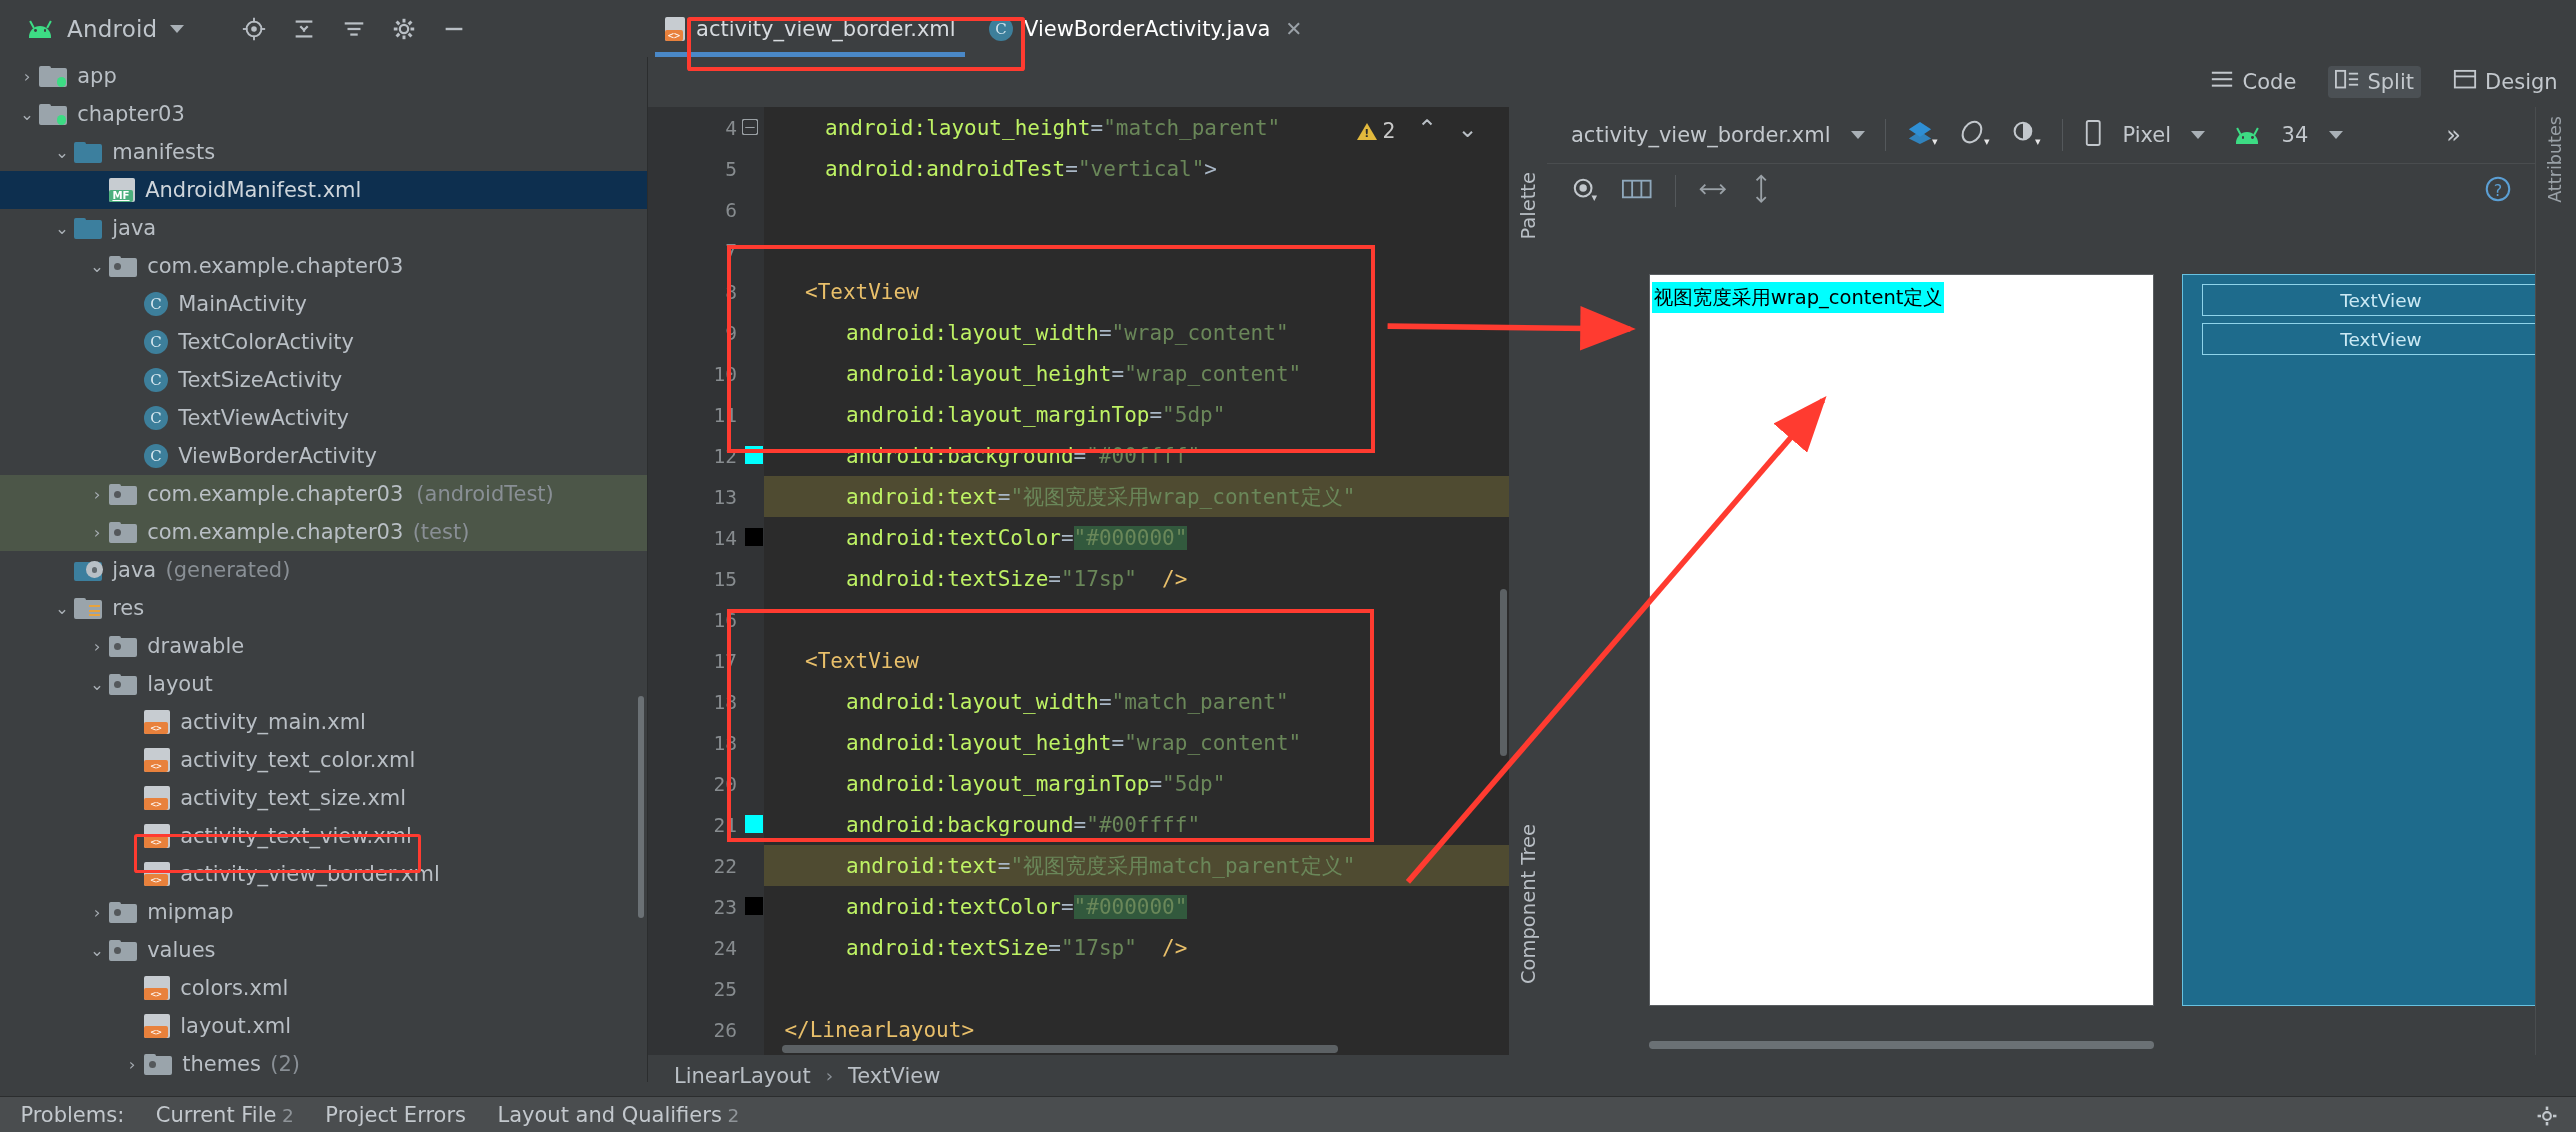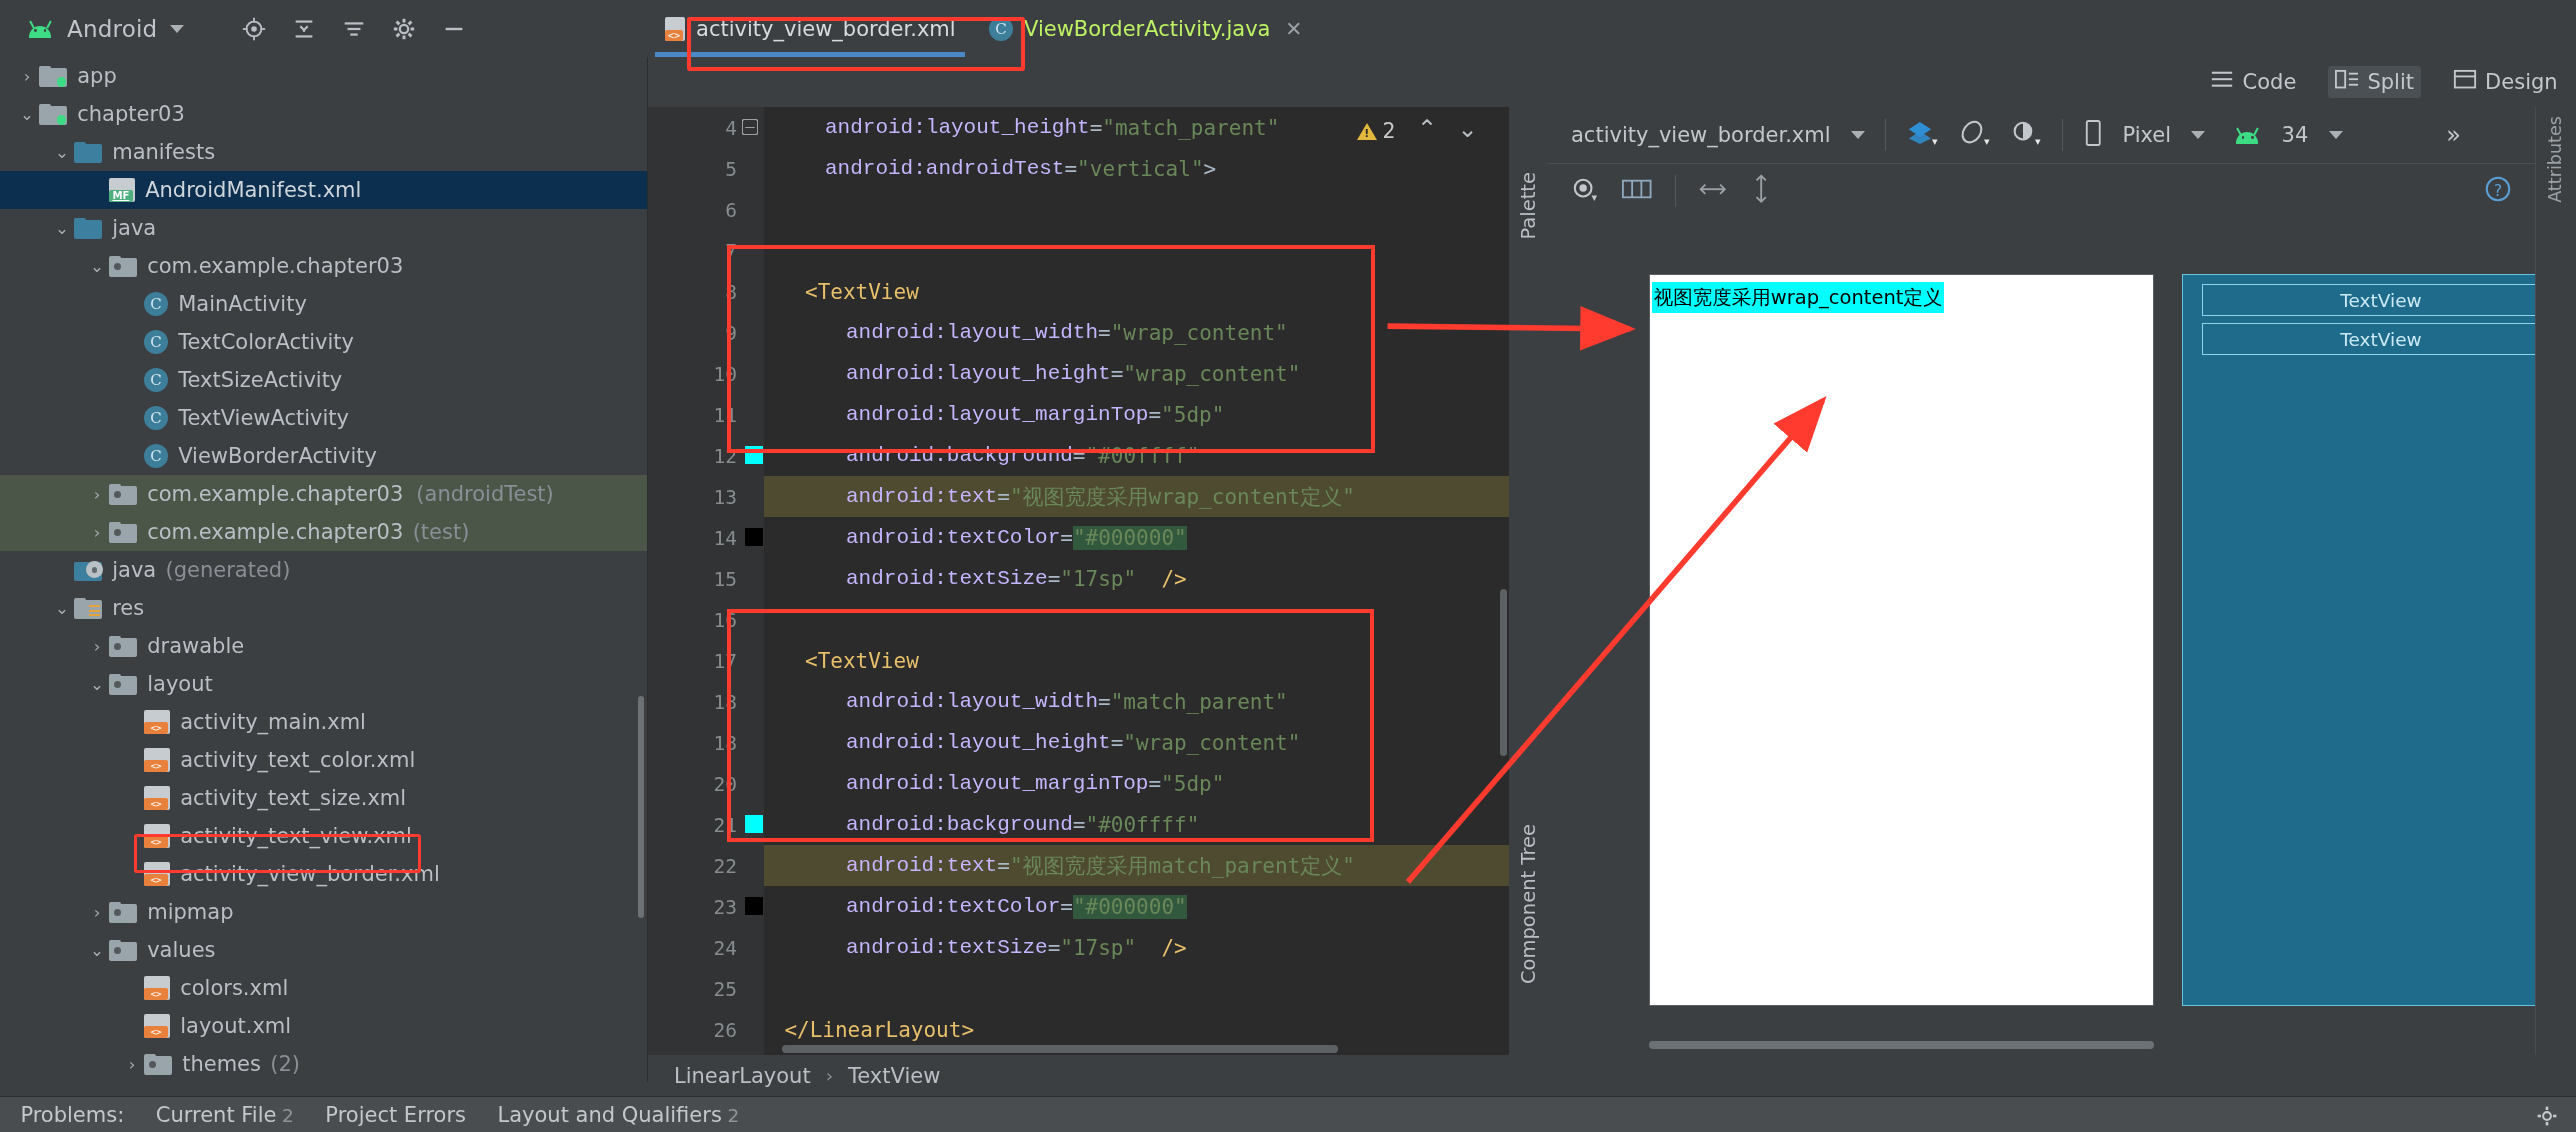--- a/index.html
+++ b/index.html
@@ -38,21 +38,21 @@
     width:0;height:0;border-left:7.4px solid transparent;border-right:7.4px solid transparent;
     border-top:8.3px solid #a9b0b6; display:inline-block;
   }
   .topbar-icons { display:flex; align-items:center; gap:24px; margin-left: 44px; }
   .ticon { width:26px; height:26px; position:relative; }
   .ticon svg { display:block; }
 
   
   .tabs { position:absolute; left:648px; top:0; height:57px; display:flex; align-items:center; gap:0; }
   .tab { display:flex; align-items:center; gap:11px; height:57px; padding:0 16.7px; position:relative; }
-  .tab .tlabel { font-size:21px; color:#bef264; }
+  .tab .tlabel { font-size:21px; color:#ffffff; }
   .tab.active .tlabel { color: #d7dbdf; }
   .tab-underline { position:absolute; left:7.4px; right:7.4px; bottom:0; height:4.6px; background:#4a88c7; }
   .xml-ico { width:20.4px; height:24px; position:relative; }
   .xml-ico .pg { position:absolute; inset:0; background:#c7ccd1; border-radius:1.9px; }
   .xml-ico .cr { position:absolute; left:0; bottom:0; width:18.5px; height:11px; background:#e8813c;
     border-radius:1.9px; color:#fff; font-size:10.2px; line-height:11px; text-align:center; font-family:"DejaVu Sans Mono", monospace;}
   .j-ico { width:24px;height:24px;border-radius:50%; background:#3d7f9b; color:#cfe3ec; font-size:15px;
     display:flex;align-items:center;justify-content:center; font-family:"DejaVu Serif", serif;}
   .tab-close { color:#9aa1a7; font-size:20.4px; margin-left:3.7px; }
 
@@ -133,21 +133,21 @@
   .gutter { position:absolute; left:0; top:0; width:116px; height:948px; background:#313335; }
   .codearea { position:absolute; left:116px; top:0; right:0; height:948px; }
   .cline { height:41px; display:flex; align-items:center; font-family:"DejaVu Sans Mono","Liberation Mono",monospace; font-size:21px; white-space:pre; }
   .lnum { position:absolute; left:0; width:89px; text-align:right; color:#878c8f; font-family:"DejaVu Sans Mono",monospace; font-size:19.5px; }
   .gut-row { position:relative; height:41px; }
   .g-sq { position:absolute; left:97px; top:11px; width:17.6px; height:17.6px; }
   .g-sq.cyan { background:#00ffff; }
   .g-sq.black { background:#000000; }
   .fold-marker { position:absolute; left:-22px; top:12px; width:15.7px; height:15.7px; color:#9aa0a4; font-size:14px;
      border:1.4px solid #9aa0a4; line-height:13px; text-align:center; border-radius:1.9px;}
-  .attr { color:#c4b5fd;font-family:Liberation Mono, monospace; }
+  .attr { color:#bef264; }
   .eq { color:#a9b7c6; }
   .val { color:#6a8759; }
   .tagc { color:#e8bf6a; }
   .punct { color:#a9b7c6; }
   .hl-line { background:#4f4b31; }
   .sel-str { background:#32593d; }
   .code-scroll-v { position:absolute; right:1.9px; top:482px; width:7.4px; height:167px; background:#5c6164; border-radius:3.7px;}
   .code-scroll-h { position:absolute; left:134px; bottom:1.9px; width:556px; height:8.3px; background:#5c6164; border-radius:3.7px;}
   .warn-badge { position:absolute; right:89px; top:11px; display:flex; align-items:center; gap:5.6px; font-size:20.4px; color:#c9c9c9;}
   .warn-tri { width:0;height:0;border-left:10.2px solid transparent;border-right:10.2px solid transparent;border-bottom:17.6px solid #e2b93d;position:relative;}

